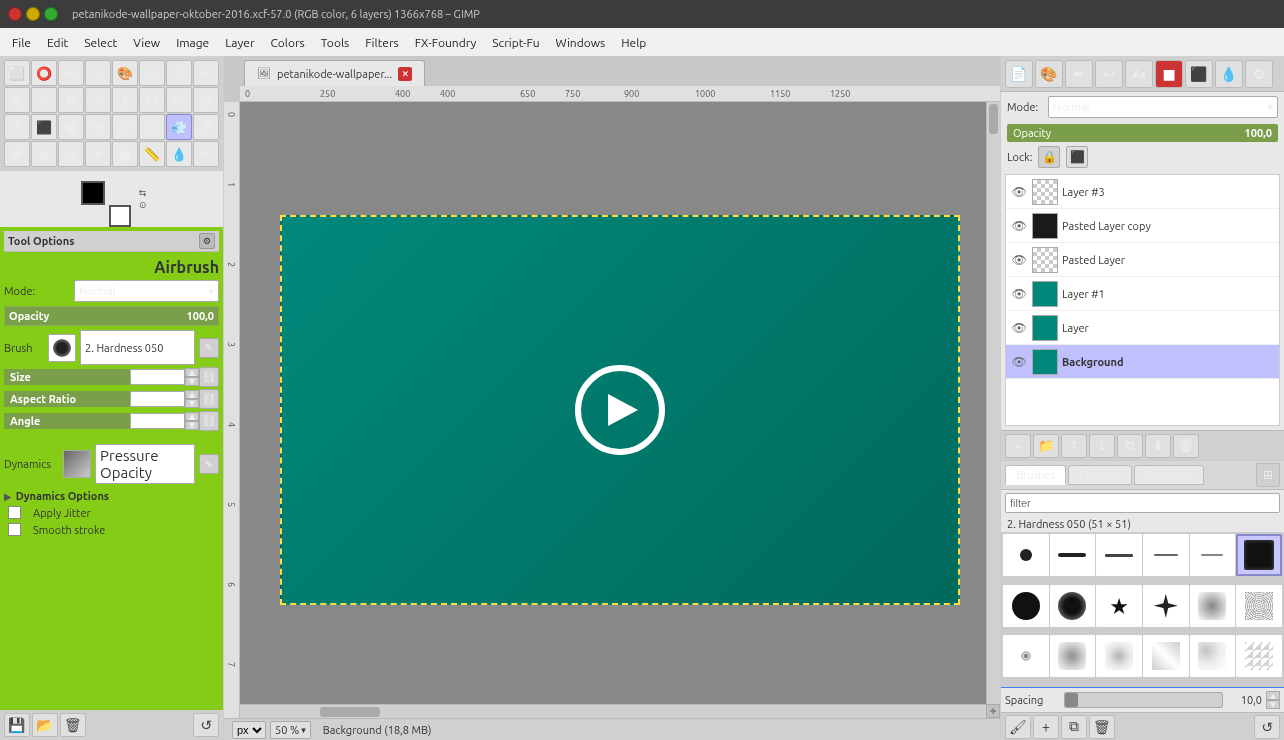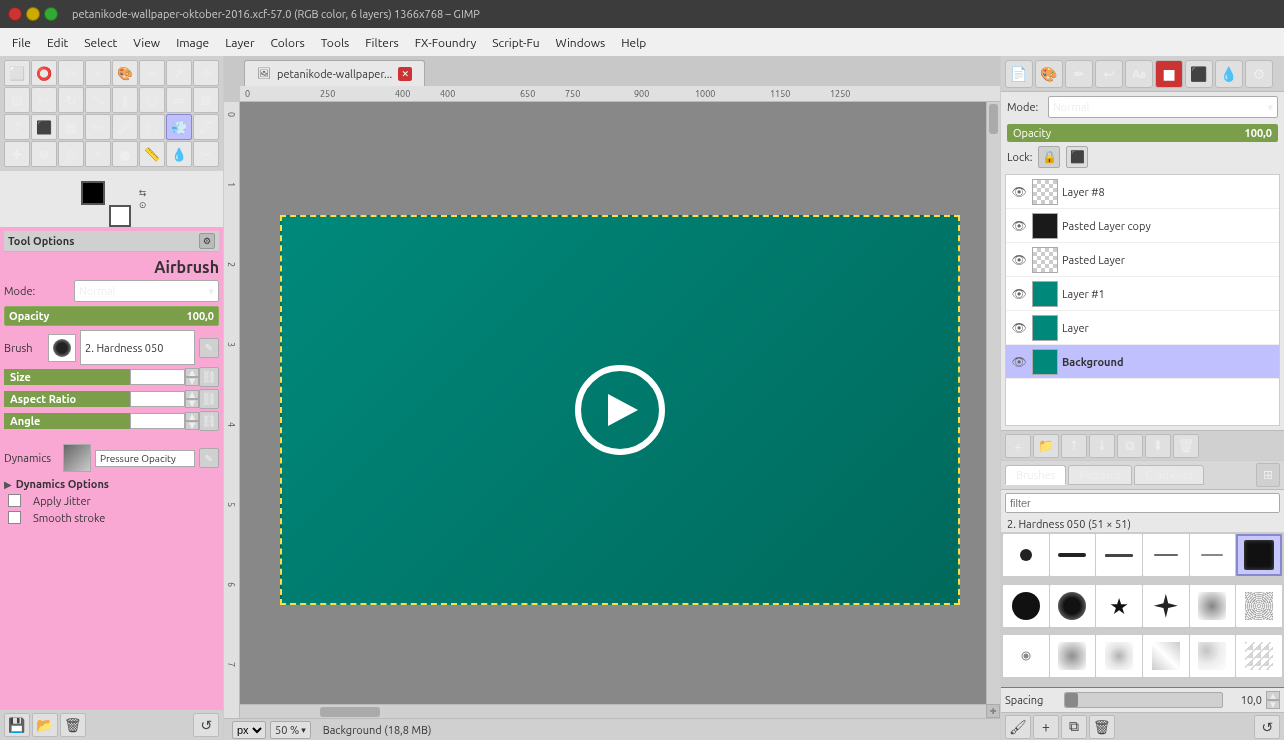--- a/index.html
+++ b/index.html
@@ -25,21 +25,21 @@
     .toolbox-icons { display: grid; grid-template-columns: repeat(8, 26px); gap: 1px; padding: 4px; background: #d0d0d0; }
     .tool-icon { width: 26px; height: 26px; background: #e8e8e8; border: 1px solid #bbb; display: flex; align-items: center; justify-content: center; cursor: pointer; font-size: 13px; border-radius: 2px; }
 
     
     .color-swatches { padding: 6px; display: flex; align-items: center; justify-content: center; }
     .color-fg { width: 26px; height: 26px; background: #000; border: 2px solid #555; position: relative; z-index: 2; }
     .color-bg { width: 22px; height: 22px; background: #fff; border: 2px solid #555; position: absolute; margin-left: 14px; margin-top: 14px; }
     .color-area { position: relative; width: 50px; height: 44px; }
 
     
-    .tool-options { flex: 1; background: #f9a8d4; padding: 4px; overflow-y: auto; }
+    .tool-options { flex: 1; background: #84cc16; padding: 4px; overflow-y: auto; }
     .panel-header { display: flex; align-items: center; justify-content: space-between; padding: 2px 4px; background: #d0d0d0; border-bottom: 1px solid #bbb; margin-bottom: 4px; font-weight: bold; font-size: 11px; color: #333; }
     .panel-header-btn { width: 16px; height: 16px; background: #bbb; border: 1px solid #999; border-radius: 2px; cursor: pointer; display: flex; align-items: center; justify-content: center; font-size: 9px; }
 
     .tool-title { font-weight: bold; font-size: 16px; color: #333; padding: 2px 0; text-align: right; }
 
     .option-row { display: flex; align-items: center; margin: 2px 0; }
     .option-label { font-size: 11px; color: #333; min-width: 70px; }
 
     .mode-select { flex: 1; height: 22px; background: #fff; border: 1px solid #aaa; border-radius: 2px; font-size: 11px; padding: 0 4px; cursor: pointer; display: flex; align-items: center; justify-content: space-between; }
 
@@ -55,21 +55,21 @@
 
     .slider-row { display: flex; align-items: center; margin: 1px 0; }
     .slider-label-green { font-size: 11px; color: #fff; font-weight: bold; background: #7a9e4a; padding: 2px 6px; min-width: 90px; }
     .slider-value-input { width: 55px; text-align: right; background: #fff; border: 1px solid #aaa; font-size: 11px; padding: 1px 3px; }
     .slider-arrows { display: flex; flex-direction: column; }
     .slider-arrow { width: 14px; height: 9px; background: #d0d0d0; border: 1px solid #aaa; cursor: pointer; display: flex; align-items: center; justify-content: center; font-size: 8px; line-height: 1; }
 
     .dynamics-row { display: flex; align-items: center; gap: 4px; margin: 3px 0; }
     .dynamics-preview { width: 28px; height: 28px; background: linear-gradient(135deg, #666, #ccc); border: 1px solid #aaa; }
     .dynamics-label { font-size: 11px; color: #333; min-width: 55px; }
-    .dynamics-name { flex: 1; font-size: 10px; color: #333; background: #fff; border: 1px solid #aaa; padding: 2px 4px; }
+    .dynamics-name { flex: 1; font-size: 15px; color: #333; background: #fff; border: 1px solid #aaa; padding: 2px 4px; }
 
     .section-toggle { display: flex; align-items: center; gap: 4px; padding: 2px 0; cursor: pointer; }
     .toggle-triangle { font-size: 10px; color: #555; }
     .section-label { font-size: 11px; color: #333; font-weight: bold; }
 
     .checkbox-row { display: flex; align-items: center; gap: 12px; padding: 2px 4px; }
     .check-box { width: 13px; height: 13px; border: 1px solid #888; background: #fff; display: flex; align-items: center; justify-content: center; cursor: pointer; }
 
     
     .canvas-area { flex: 1; display: flex; flex-direction: column; background: #888; }
@@ -338,21 +338,21 @@
 
     <div style="display:flex;">
       <div style="width:16px;height:16px;background:#c8c8c8;"></div>
       <div class="canvas-ruler-h" style="flex:1;">
         <span class="ruler-mark" style="left:5px;">0</span>
         <span class="ruler-mark" style="left:80px;">250</span>
         <span class="ruler-mark" style="left:155px;">400</span>
         <span class="ruler-mark" style="left:200px;">400</span>
         <span class="ruler-mark" style="left:280px;">650</span>
         <span class="ruler-mark" style="left:325px;">750</span>
-        <span class="ruler-mark" style="left:394px;">900</span>
+        <span class="ruler-mark" style="left:384px;">900</span>
         <span class="ruler-mark" style="left:455px;">1000</span>
         <span class="ruler-mark" style="left:530px;">1150</span>
         <span class="ruler-mark" style="left:590px;">1250</span>
       </div>
     </div>
 
     <div class="canvas-body">
 
       <div class="canvas-ruler-v">
         <span style="position:absolute;font-size:9px;color:#555;top:10px;left:2px;writing-mode:vertical-rl;">0</span>
@@ -437,21 +437,21 @@
     <div class="lock-row">
       <span class="lock-label">Lock:</span>
       <div class="lock-icon">🔒</div>
       <div class="lock-icon" style="background:#ddd;">⬛</div>
     </div>
 
     <div class="layers-list">
       <div class="layer-item">
         <div class="layer-eye">👁</div>
         <div class="layer-thumb layer-thumb-checker"></div>
-        <span class="layer-name">Layer #8</span>
+        <span class="layer-name">Layer #3</span>
       </div>
       <div class="layer-item">
         <div class="layer-eye">👁</div>
         <div class="layer-thumb layer-thumb-dark">
           <div style="width:100%;height:50%;background:#1a1a1a;"></div>
         </div>
         <span class="layer-name">Pasted Layer copy</span>
       </div>
       <div class="layer-item">
         <div class="layer-eye">👁</div>

